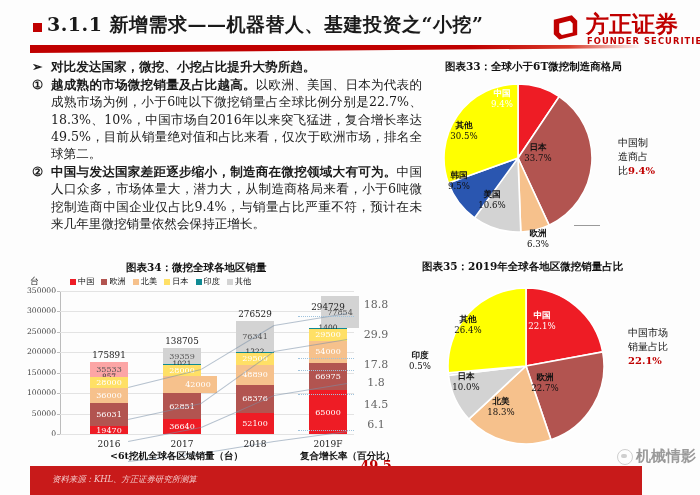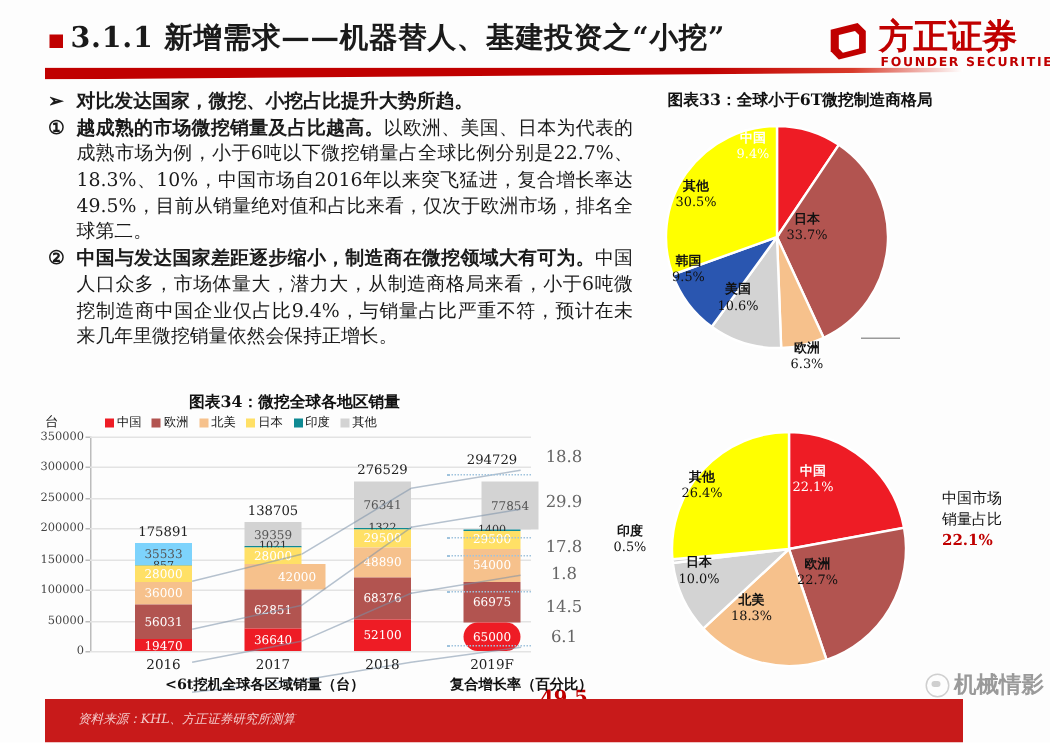--- a/index.html
+++ b/index.html
@@ -145,20 +145,25 @@
     </svg>
     <div id="pie33-lbls" style="position: absolute; left: 22px; top: 24px; width: 152px; height: 152px;">
         <div class="plbl" style="left: 60px; top: 16px; color: rgb(255, 255, 255); transform: translate(-50%, -50%);"><b>中国</b>9.4%</div>
         <div class="plbl" style="left: 96px; top: 70px; color: rgb(17, 17, 17); transform: translate(-50%, -50%);"><b>日本</b>33.7%</div>
         <div class="plbl" style="left: 96px; top: 156px; color: rgb(17, 17, 17); transform: translate(-50%, -50%);"><b>欧洲</b>6.3%</div>
         <div class="plbl" style="left: 50px; top: 117px; color: rgb(17, 17, 17); transform: translate(-50%, -50%);"><b>美国</b>10.6%</div>
         <div class="plbl" style="left: 17px; top: 98px; color: rgb(17, 17, 17); transform: translate(-50%, -50%);"><b>韩国</b>9.5%</div>
         <div class="plbl" style="left: 22px; top: 48px; color: rgb(17, 17, 17); transform: translate(-50%, -50%);"><b>其他</b>30.5%</div>
       </div>
     <div class="leadline" style="left:154px;top:167px;width:26px;"></div>
+    <div class="note33">
+      <div>中国制</div>
+      <div>造商占</div>
+      <div><span>比</span><span class="rd">9.4%</span></div>
+    </div>
   </div>
 
   <div class="c34">
     <div class="cap">图表34：微挖全球各地区销量</div>
     <div class="unit">台</div>
     <div class="leg" id="c34-legend">
         <span><i class="sw" style="background:#ee1c25"></i>中国</span>
         <span><i class="sw" style="background:#b25450"></i>欧洲</span>
         <span><i class="sw" style="background:#f6c18c"></i>北美</span>
         <span><i class="sw" style="background:#ffe066"></i>日本</span>
@@ -177,21 +182,21 @@
         <div class="tick" style="top: 81.7143px;"></div>
         <div class="gl" style="top: 61.2857px;"></div>
         <div class="tick" style="top: 61.2857px;"></div>
         <div class="gl" style="top: 40.8571px;"></div>
         <div class="tick" style="top: 40.8571px;"></div>
         <div class="gl" style="top: 20.4286px;"></div>
         <div class="tick" style="top: 20.4286px;"></div>
         <div class="gl" style="top: 0px;"></div>
         <div class="tick" style="top: 0px;"></div>
         <div class="bar" style="left: 30px;">
-          <div class="seg dk" style="height: 14.5178px; background: #7dd3fc; margin-top: 47px;">35533</div>
+          <div class="seg dk" style="height: 14.5178px; background: #fca5a5; margin-top: 47px;">35533</div>
           <div class="seg" style="height: 0.350146px; background: rgb(15, 138, 147);">
             <div style="position: absolute; left: 50%; top: -5px; transform: translateX(-50%); font-size: 7.4px; color: rgb(51, 51, 51); white-space: nowrap;">857</div>
           </div>
           <div class="seg" style="height: 11.44px; background: rgb(255, 224, 102);">28000</div>
           <div class="seg" style="height: 14.7086px; background: rgb(246, 193, 140);">36000</div>
           <div class="seg" style="height: 22.8927px; background: rgb(178, 84, 80);">56031</div>
           <div class="seg" style="height: 7.95489px; background: rgb(238, 28, 37);">19470</div>
         </div>
         <div class="bar" style="left: 103px;">
           <div class="seg dk" style="height: 16.081px; background: rgb(211, 211, 211);">39359</div>
@@ -214,21 +219,21 @@
           <div class="seg" style="height: 21.2866px; background: rgb(238, 28, 37);">52100</div>
         </div>
         <div class="bar" style="left: 249px;">
           <div class="seg dk" style="height: 31.8089px; background: rgb(211, 211, 211); margin-left: 12px;">77854</div>
           <div class="seg" style="height: 0.572px; background: rgb(15, 138, 147);">
             <div style="position: absolute; left: 50%; top: -5px; transform: translateX(-50%); font-size: 7.4px; color: rgb(51, 51, 51); white-space: nowrap;">1400</div>
           </div>
           <div class="seg" style="height: 12.0529px; background: rgb(255, 224, 102);">29500</div>
           <div class="seg" style="height: 22.0629px; background: rgb(246, 193, 140);">54000</div>
           <div class="seg" style="height: 27.3641px; background: rgb(178, 84, 80);">66975</div>
-          <div class="seg" style="height: 19px; background: rgb(238, 28, 37); border-radius: 12px;">65000</div>
+          <div class="seg" style="height: 44px; background: rgb(238, 28, 37);">65000</div>
         </div>
         <div class="cline" style="left: 68px; top: 128px; width: 74.7329px; transform: rotate(-12.3625deg); opacity: 0.55;"></div>
         <div class="cline" style="left: 68px; top: 150px; width: 74.3303px; transform: rotate(-10.8564deg); opacity: 0.55;"></div>
         <div class="cline" style="left: 68px; top: 96px; width: 75.1864px; transform: rotate(-13.8514deg); opacity: 0.55;"></div>
         <div class="cline" style="left: 141px; top: 112px; width: 89.627px; transform: rotate(-35.4634deg); opacity: 0.55;"></div>
         <div class="cline" style="left: 141px; top: 136px; width: 79.7057px; transform: rotate(-23.6705deg); opacity: 0.55;"></div>
         <div class="cline" style="left: 141px; top: 78px; width: 85.235px; transform: rotate(-31.079deg); opacity: 0.55;"></div>
         <div class="cline" style="left: 214px; top: 60px; width: 73.9797px; transform: rotate(-9.335deg); opacity: 0.55;"></div>
         <div class="cline" style="left: 214px; top: 104px; width: 73.9797px; transform: rotate(-9.335deg); opacity: 0.55;"></div>
         <div class="cline" style="left: 214px; top: 34px; width: 73.9797px; transform: rotate(-9.335deg); opacity: 0.55;"></div>
@@ -268,20 +273,21 @@
       <div class="total" style="left: 217px; top: 51.0182px;">276529</div>
       <div class="total" style="left: 290px; top: 43.5822px;">294729</div>
       <div class="dline" style="left: 290px; top: 58px; width: 56px;"></div>
       <div class="dline" style="left: 290px; top: 100px; width: 56px;"></div>
       <div class="dline" style="left: 290px; top: 112px; width: 56px;"></div>
       <div class="dline" style="left: 290px; top: 136px; width: 56px;"></div>
       <div class="dline" style="left: 290px; top: 172px; width: 56px;"></div>
     </div>
 
   <div class="c35">
+    <div class="cap">图表35：2019年全球各地区微挖销量占比</div>
     <svg class="pie35" viewBox="0 0 160 160">
       <g id="pie35-slices">
           <path d="M 80 80 L 80.00 2.00 A 78 78 0 0 1 156.71 65.87 Z" fill="#ee1c25" stroke="#ffffff" stroke-width="1.6"></path>
           <path d="M 80 80 L 156.71 65.87 A 78 78 0 0 1 105.03 153.87 Z" fill="#b25450" stroke="#ffffff" stroke-width="1.6"></path>
           <path d="M 80 80 L 105.03 153.87 A 78 78 0 0 1 22.81 133.04 Z" fill="#f6c18c" stroke="#ffffff" stroke-width="1.6"></path>
           <path d="M 80 80 L 22.81 133.04 A 78 78 0 0 1 2.56 89.29 Z" fill="#d3d3d3" stroke="#ffffff" stroke-width="1.6"></path>
           <path d="M 80 80 L 2.56 89.29 A 78 78 0 0 1 2.30 86.85 Z" fill="#cfcfcf" stroke="#ffffff" stroke-width="1.6"></path>
           <path d="M 80 80 L 2.30 86.85 A 78 78 0 0 1 80.00 2.00 Z" fill="#ffff00" stroke="#ffffff" stroke-width="1.6"></path>
         </g>
     </svg>

